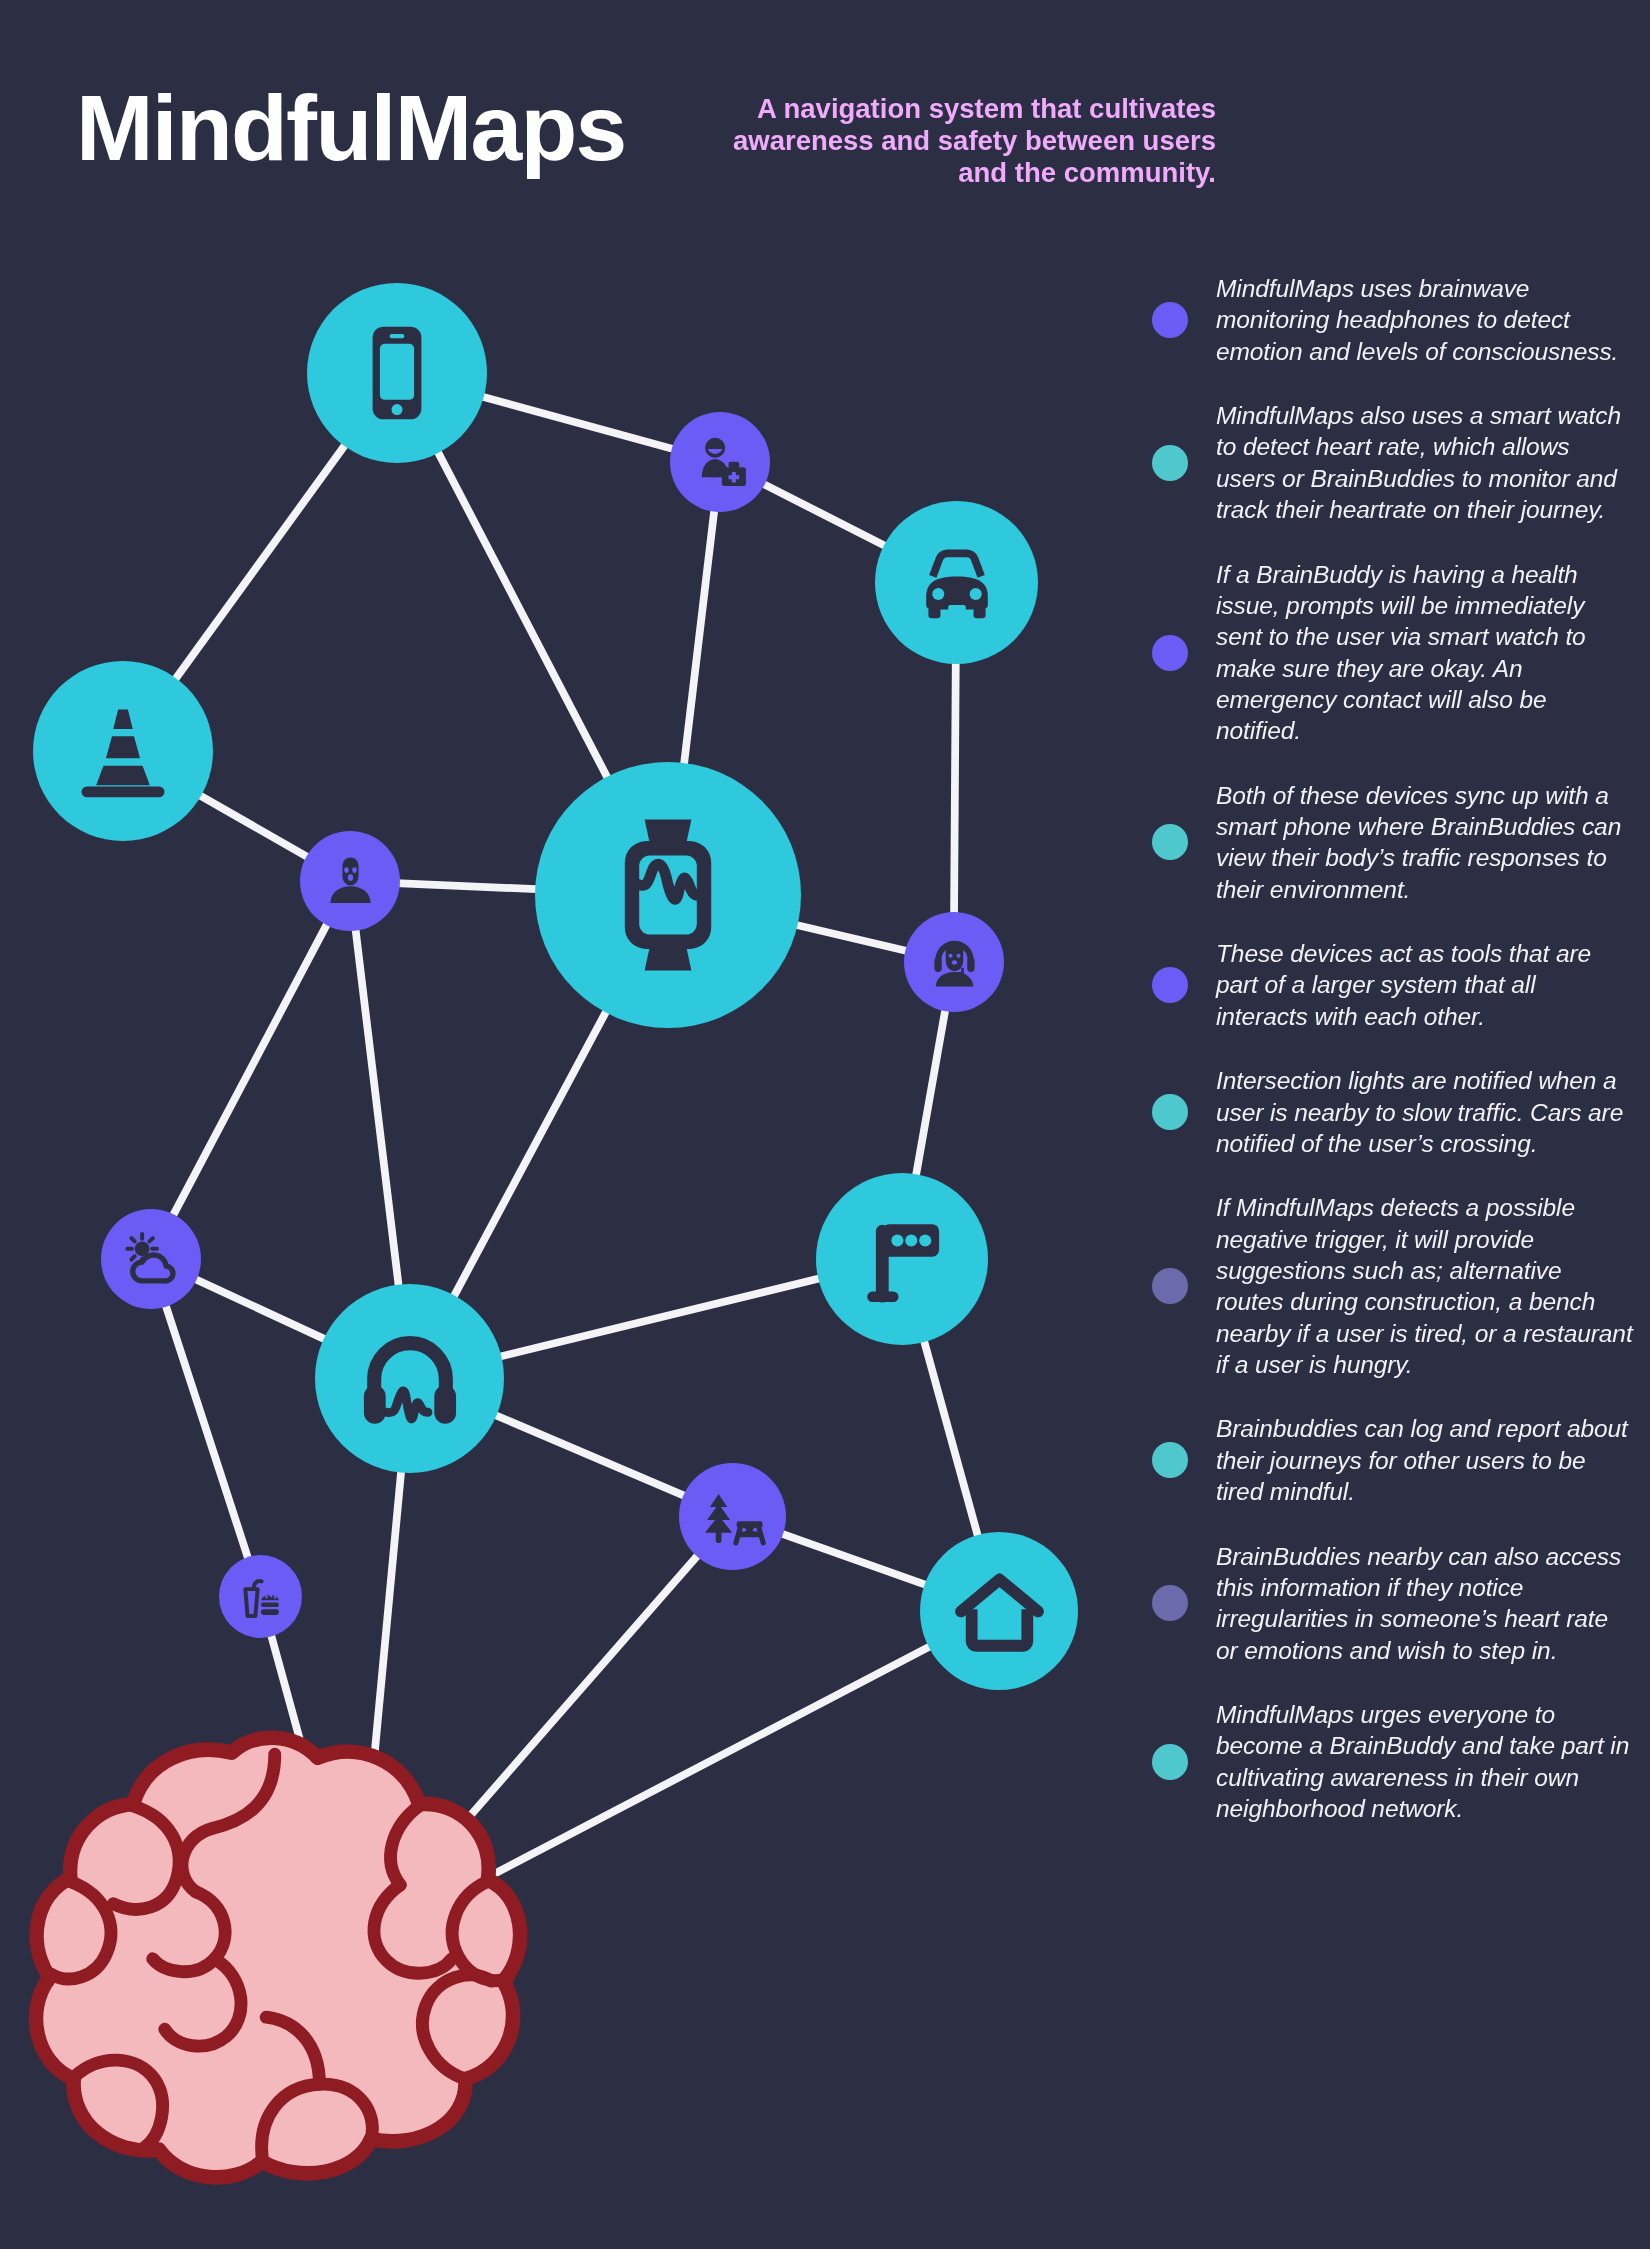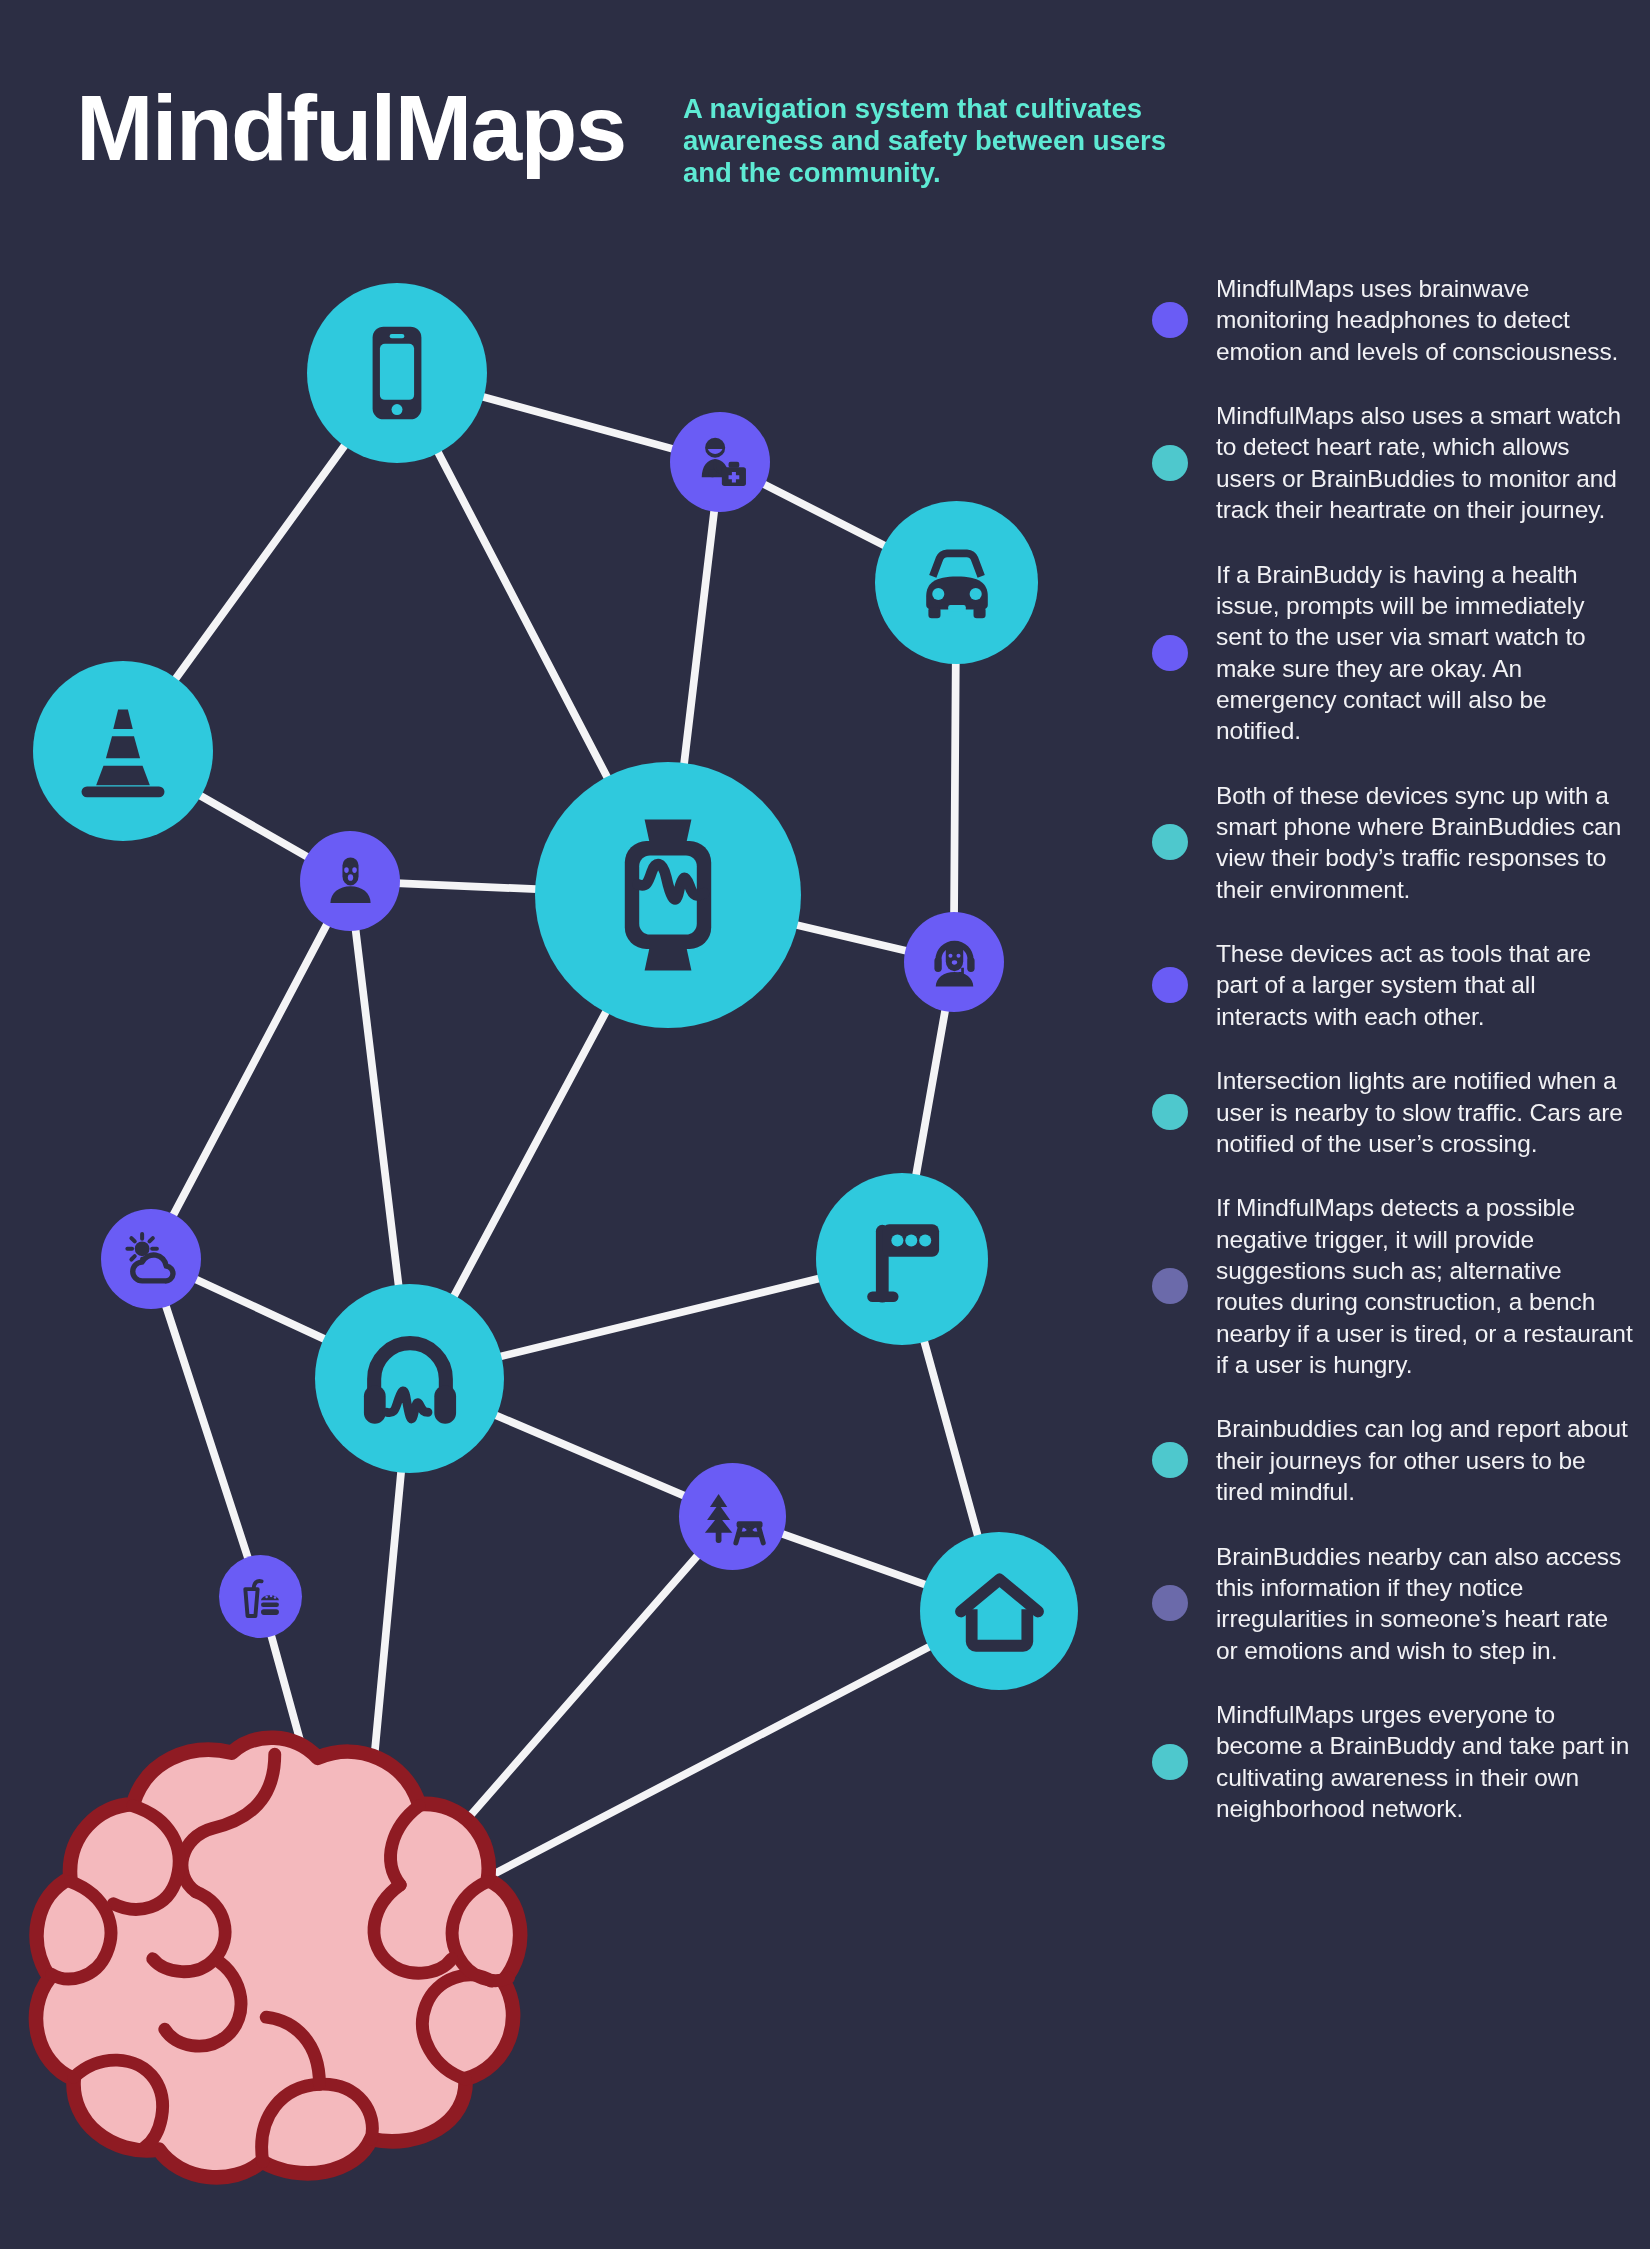--- a/index.html
+++ b/index.html
@@ -30,22 +30,23 @@
     letter-spacing: -1.7px;
     line-height: 1;
     font-stretch: condensed;
   }
   #brand-tagline {
     position: absolute;
     left: 683px; top: 93px;
     width: 533px;
     font-size: 27.5px;
     font-weight: bold;
-    color: #5eead4;
+    color: #f0abfc;
     line-height: 1.16;
+    text-align: right;
   }
 
   
   #graph {
     position: absolute;
     left: 0; top: 223px;
     width: 1117px; height: 2026px;
   }
   #graph-svg { position: absolute; left: 0; top: 0; }
 
@@ -62,20 +63,21 @@
   #facts {
     position: absolute;
     left: 1152px; top: 273px;
     width: 481px;
   }
   .fact {
     position: relative;
     display: flex;
     align-items: center;
     margin-bottom: 33px;
+    font-style: italic;
   }
   .fact-dot {
     flex: 0 0 auto;
     width: 36px; height: 36px;
     border-radius: 50%;
     margin-right: 28px;
   }
   .fact-text {
     flex: 1 1 auto;
     font-size: 24.5px;

